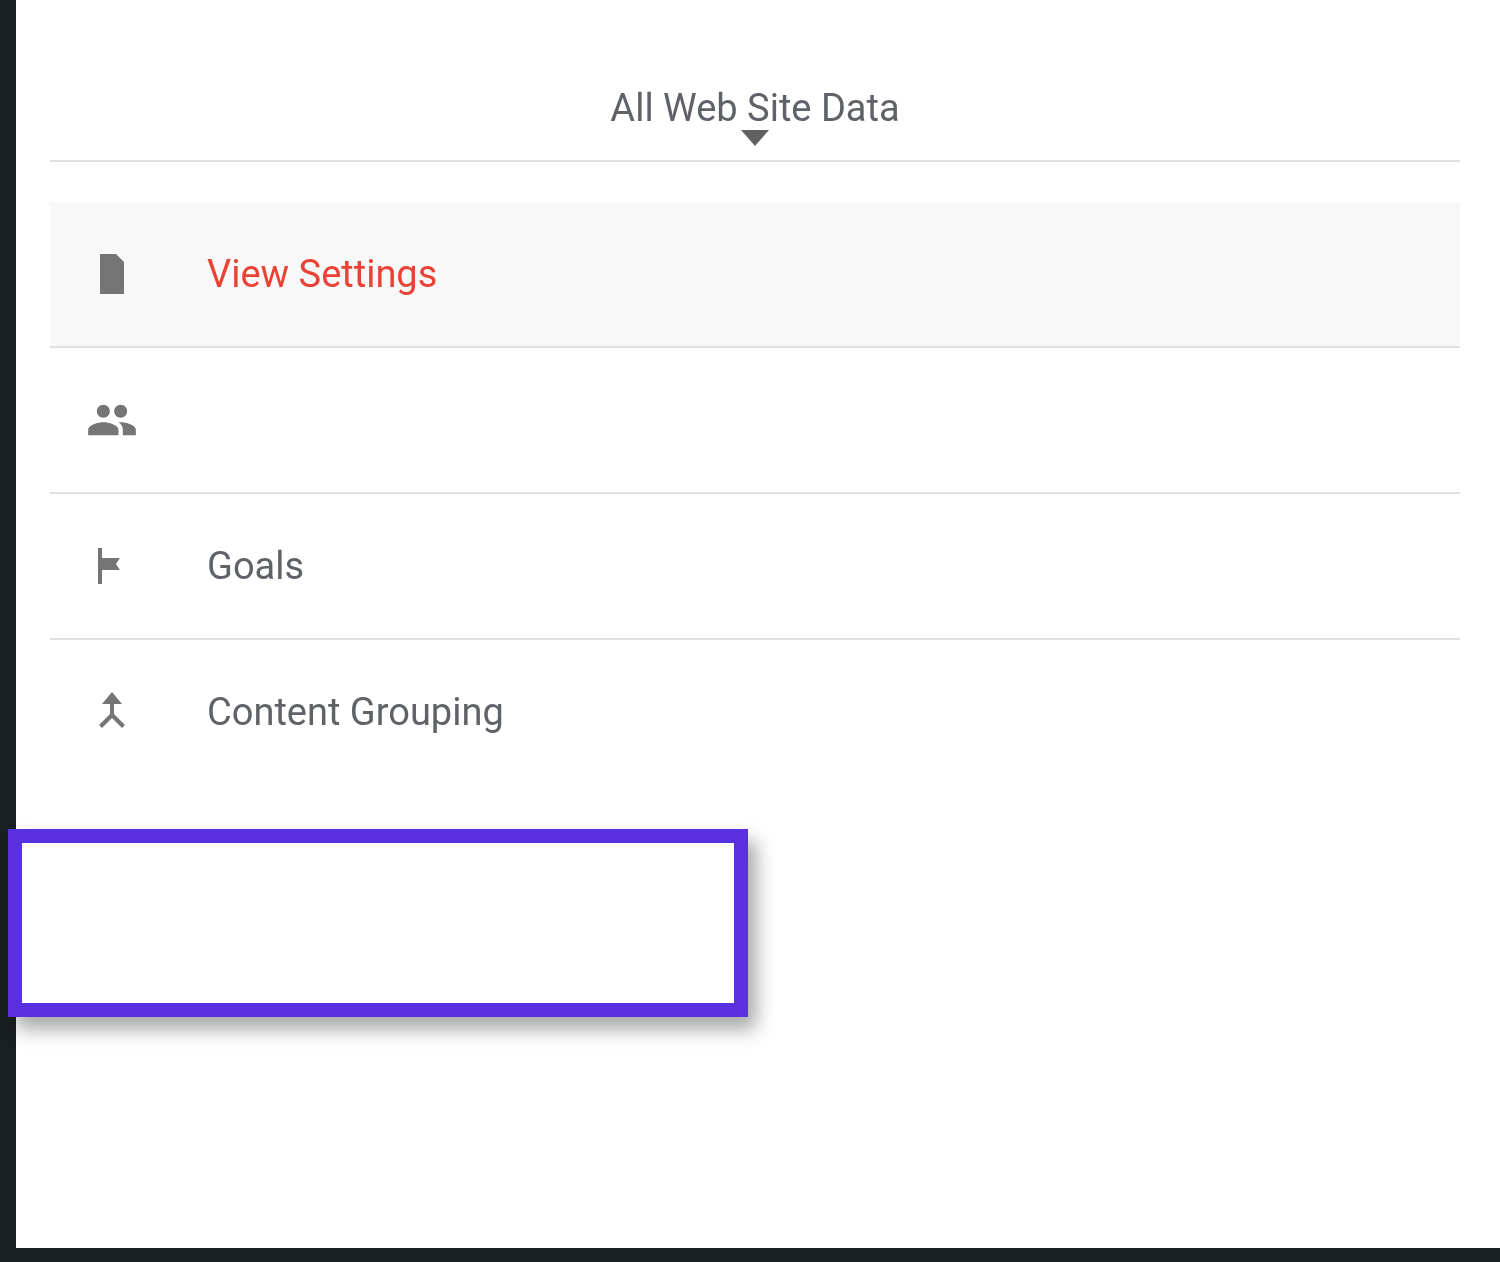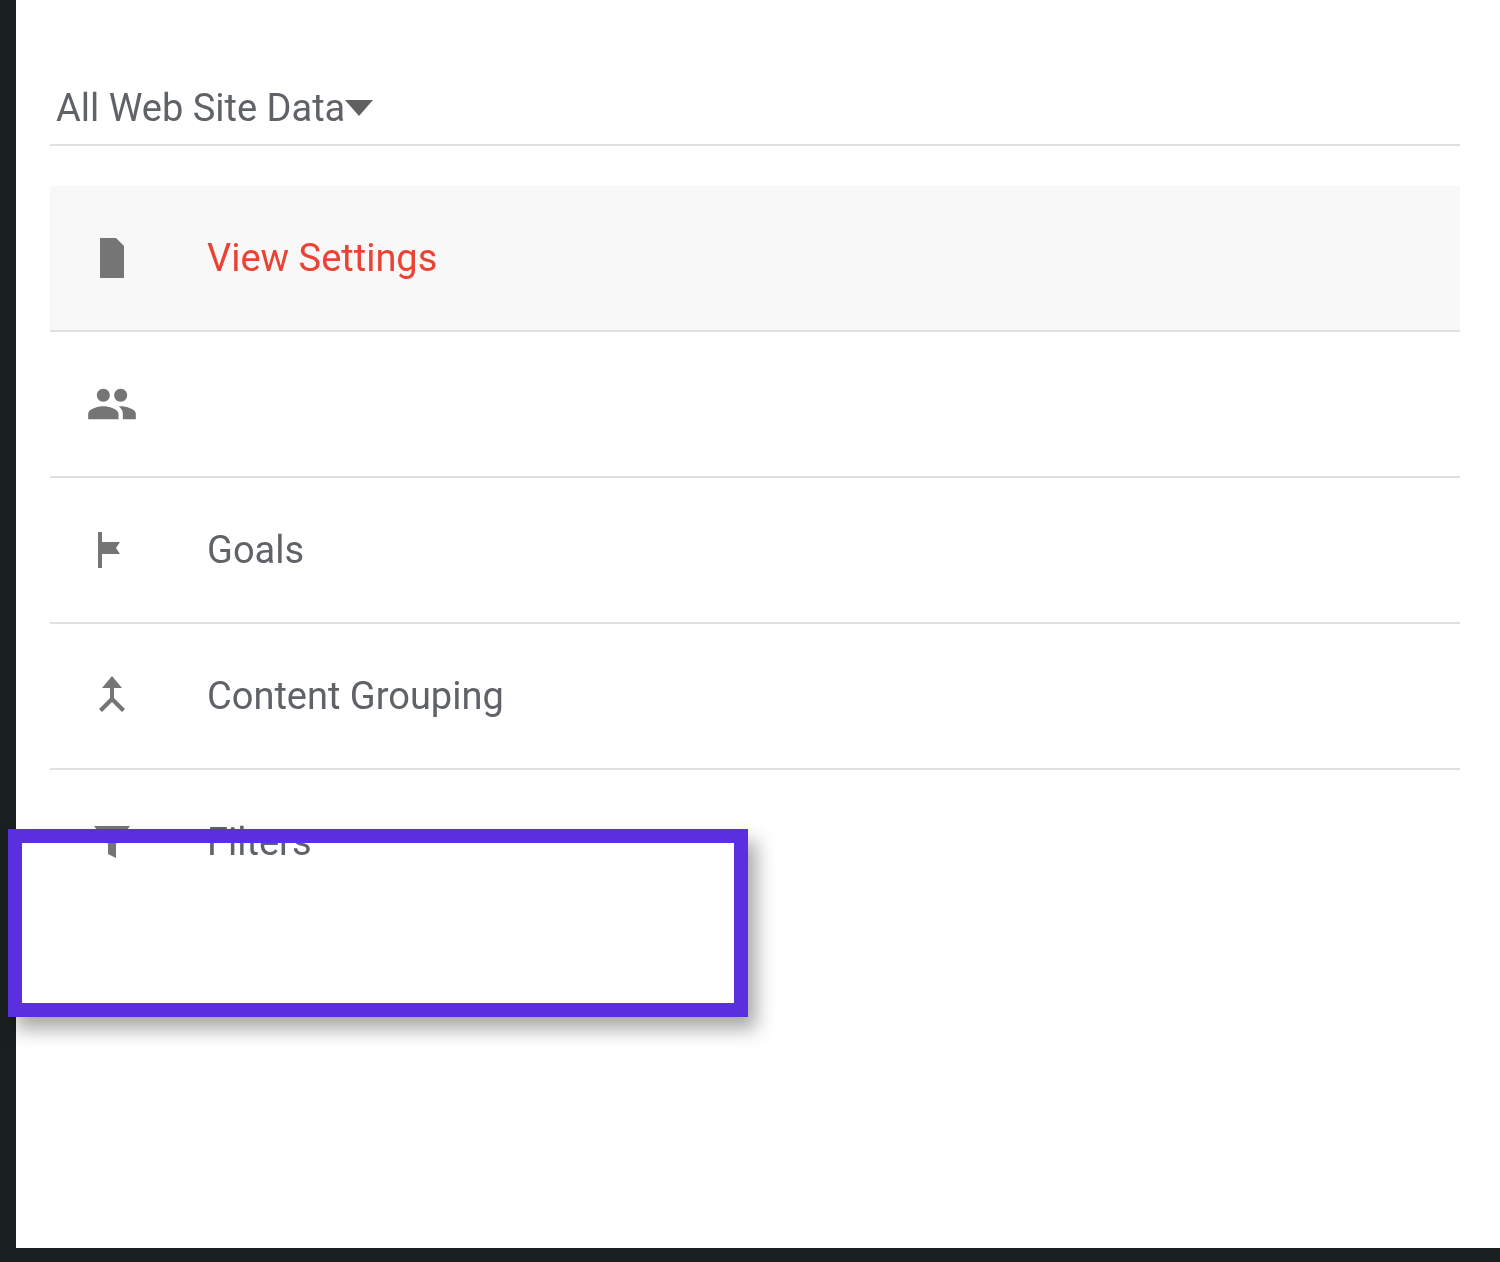--- a/index.html
+++ b/index.html
@@ -52,20 +52,21 @@
     cursor: pointer;
   }
   .create-btn svg { display:block; }
 
   .view-selector {
     margin-top: 36px;
     display: flex; align-items: center; 
     padding: 0 6px 14px 6px;
     border-bottom: 2px solid var(--line-grey);
     cursor: pointer;
+    flex-direction: column;
   }
   .view-selector-label {
     font-size: 38px;
     color: var(--text-grey);
   }
   .caret-down {
     border-left: 14px solid transparent;
     border-right: 14px solid transparent;
     border-top: 16px solid #606060;
   }
@@ -151,25 +152,17 @@
 
     <div class="menu-item">
       <span class="icon">
         <svg viewBox="0 0 24 24" width="48" height="48">
             <path d="M17 20l-5-5-5 5-1.5-1.5L11 13V8H7l5-6 5 6h-4v5l5.5 5.5z"></path>
           </svg>
       </span>
       <span class="menu-item-label">Content Grouping</span>
     </div>
 
-    <div class="menu-item" id="menu-item-filters">
-      <span class="icon">
-        <svg viewBox="0 0 24 24" width="48" height="48">
-            <path d="M3 4h18l-7 9v7l-4-2v-5z"></path>
-          </svg>
-      </span>
-      <span class="menu-item-label">Filters</span>
-    </div>
 
   </div>
 </div>
 
 <div class="highlight-box" id="highlight-box" style="left: 8px; top: 829px; width: 740px; height: 188px;"></div>
 
 </body></html>

